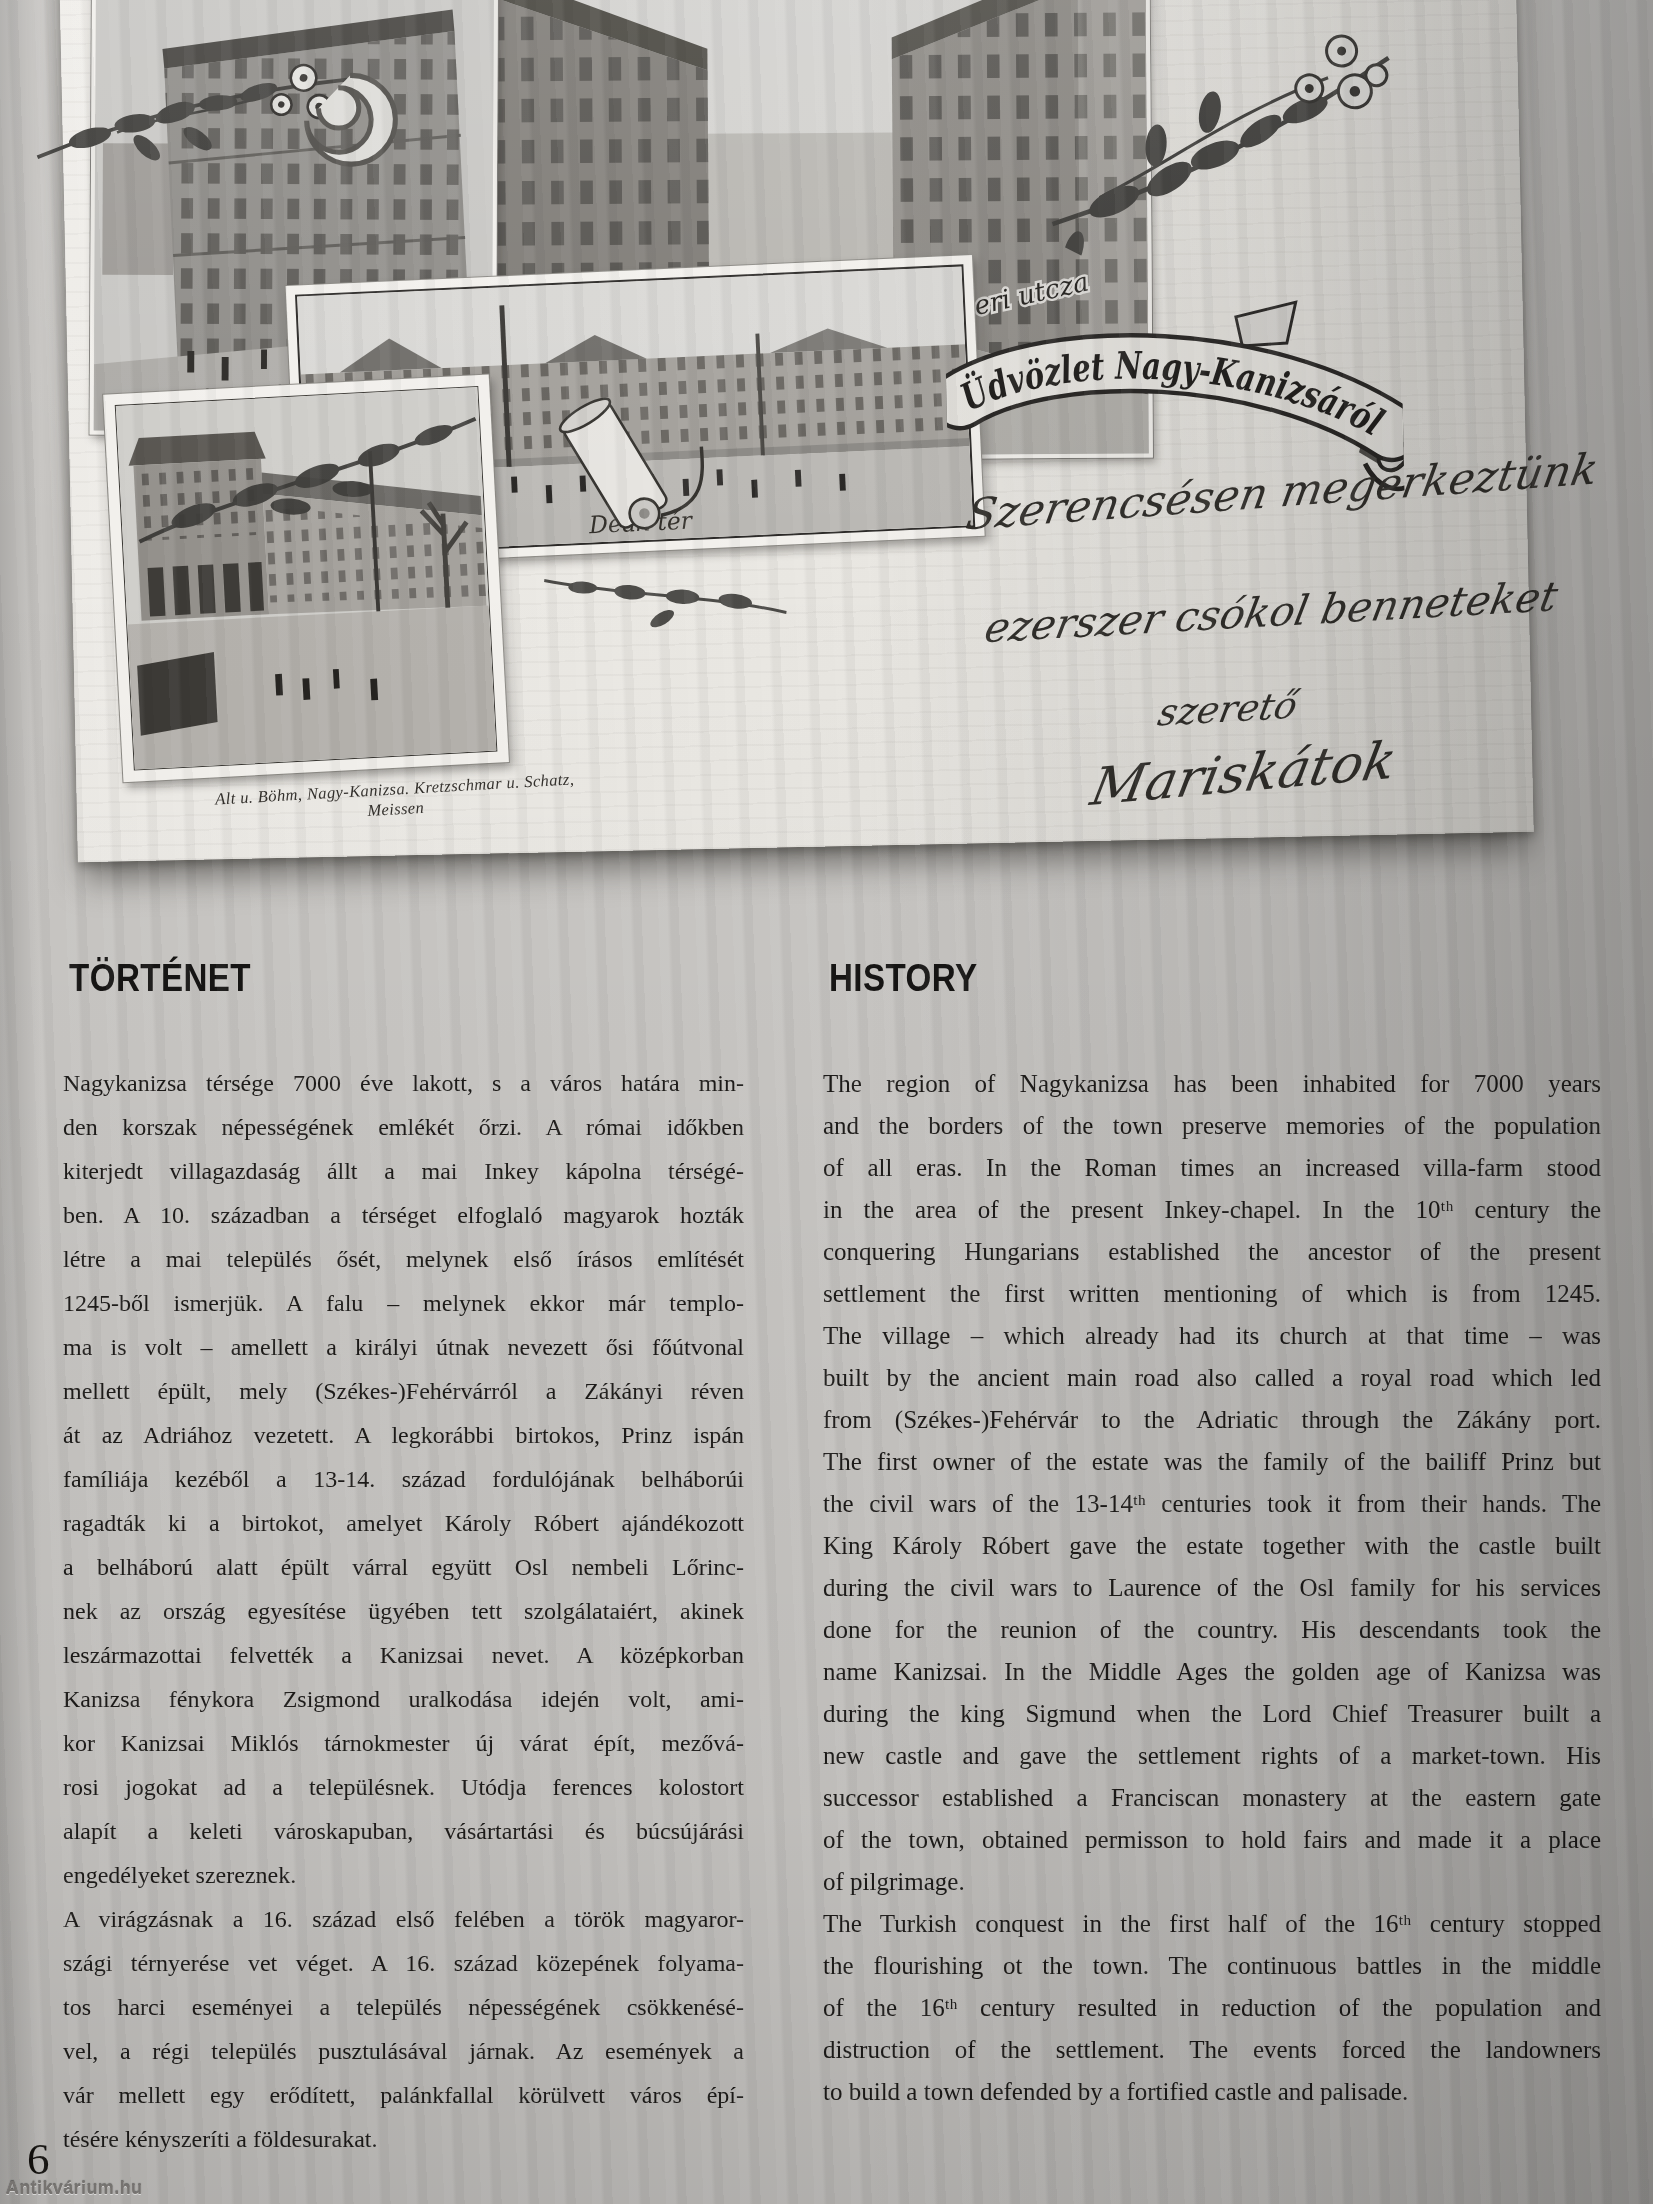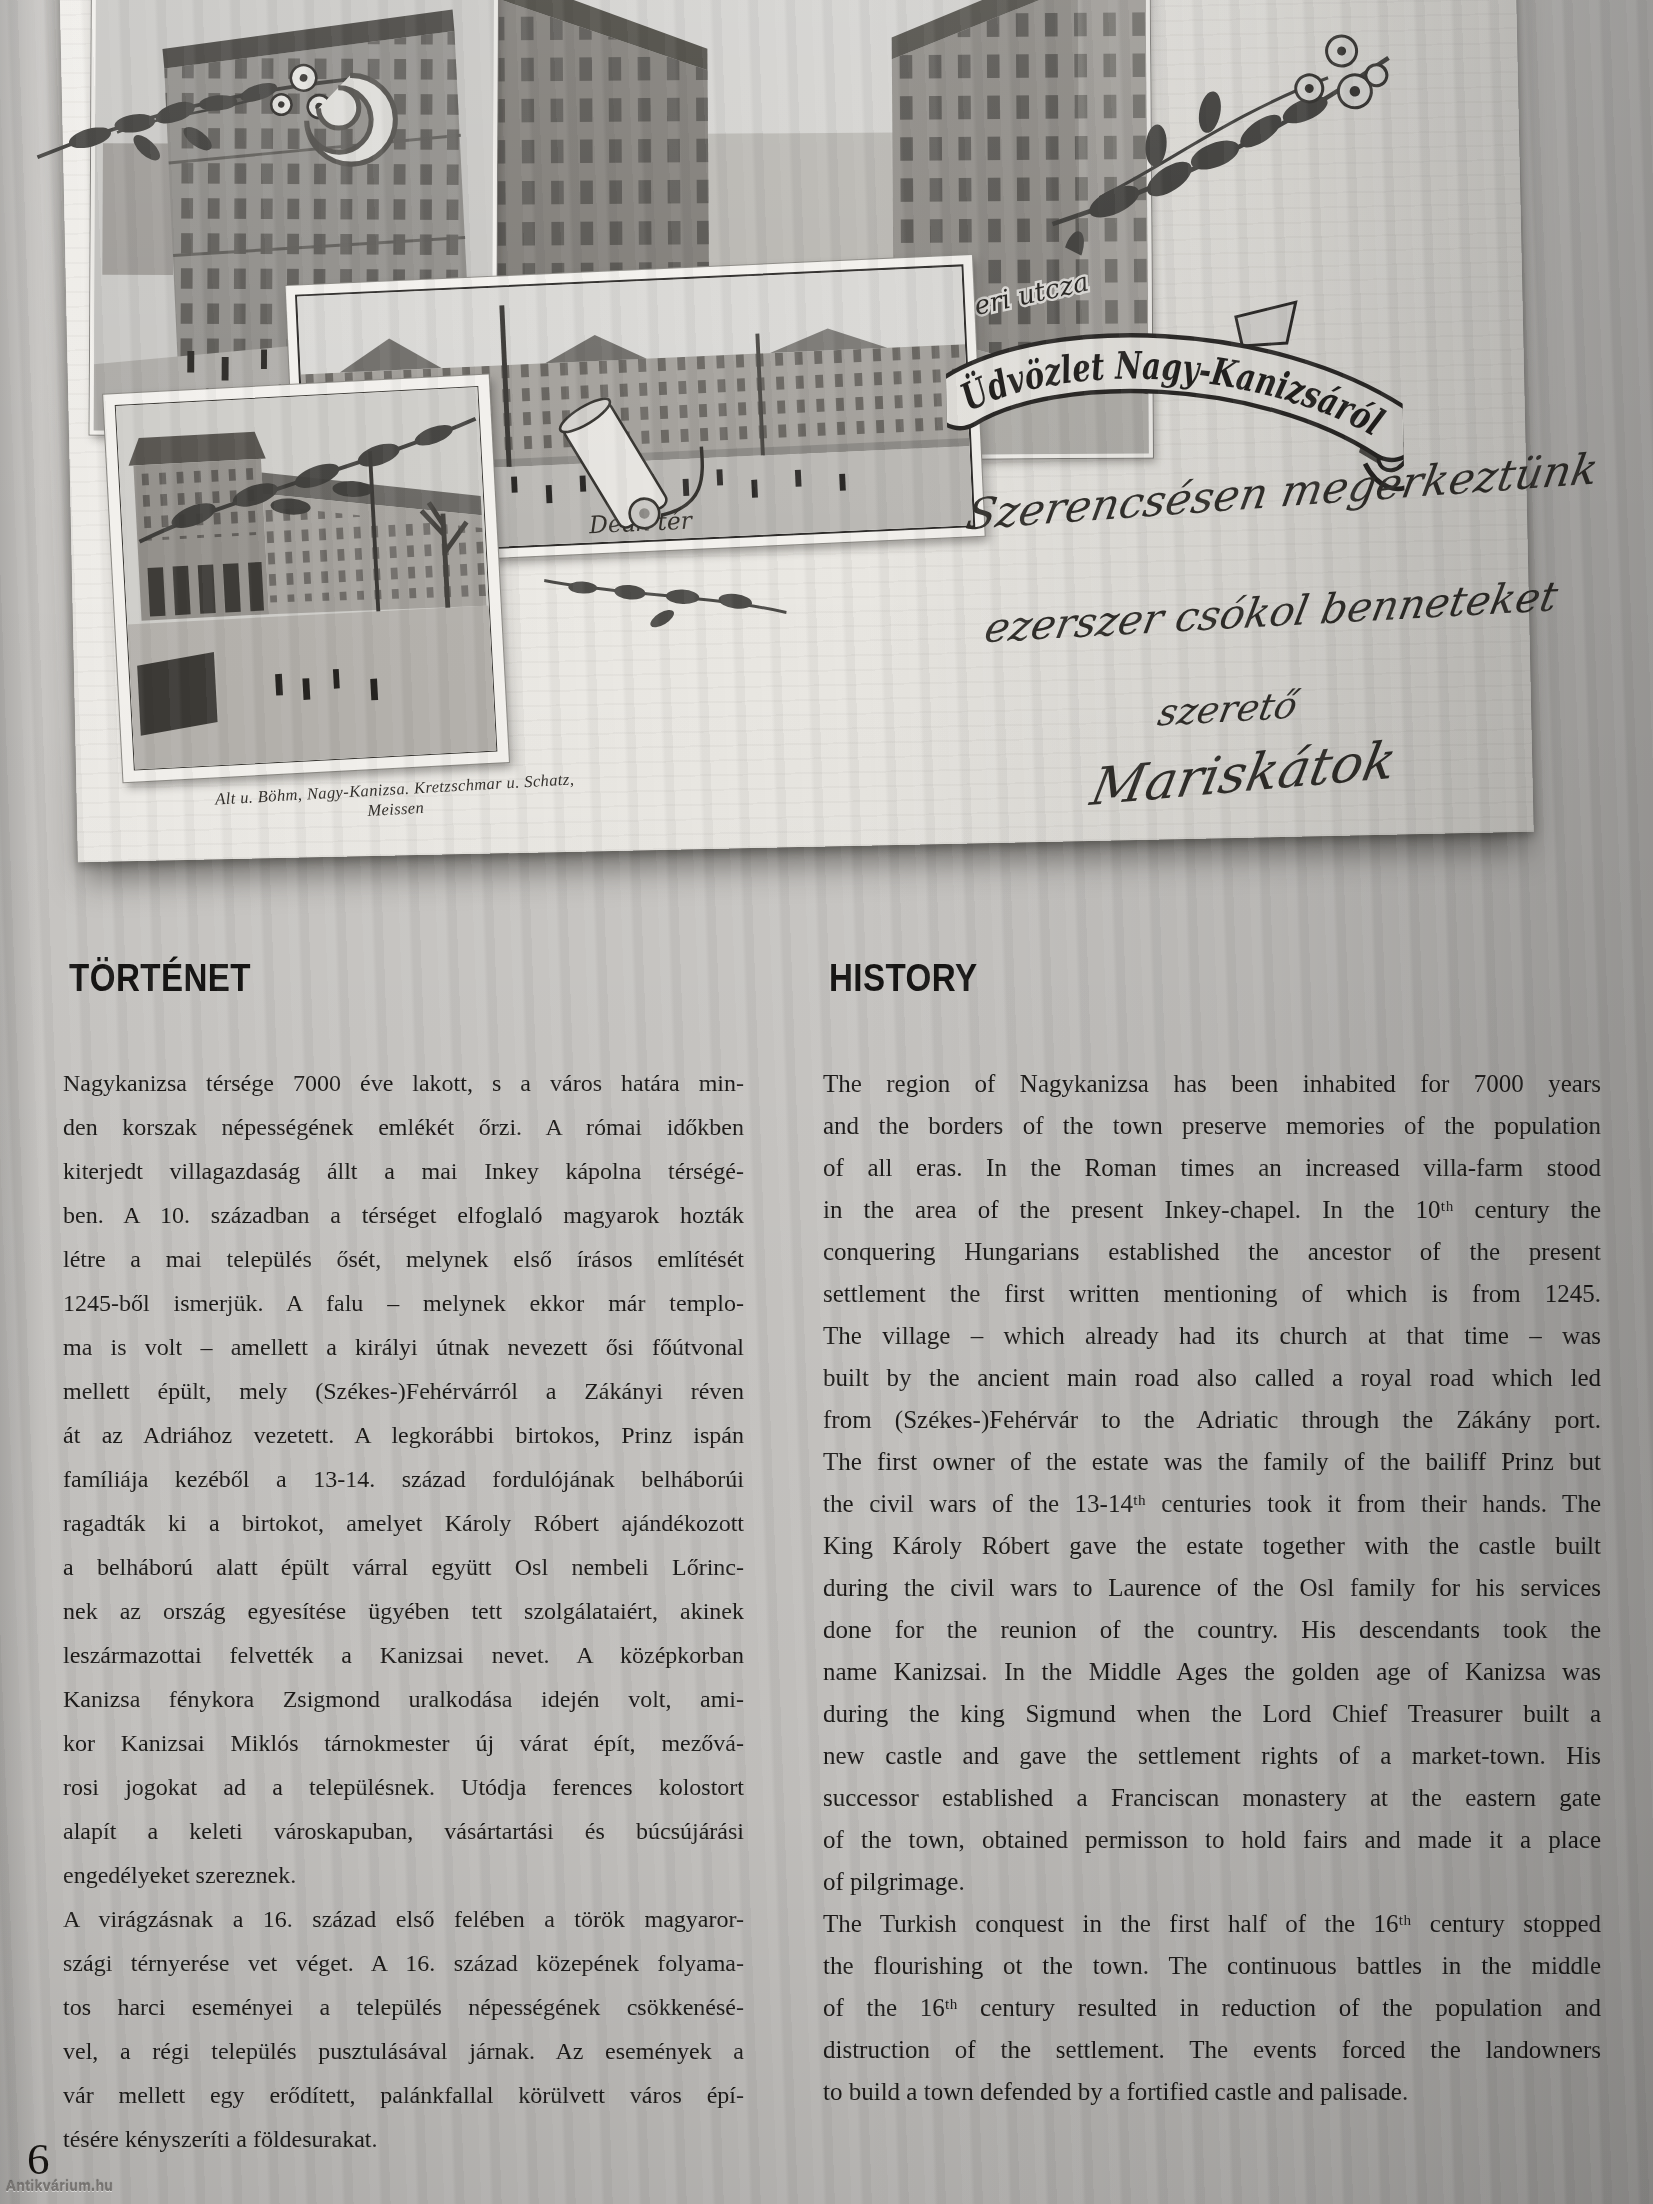--- a/index.html
+++ b/index.html
@@ -94,21 +94,21 @@
   .col-en .jline{height:42px;line-height:42px;}
   .jline.last{text-align-last:left;}
 
   
   .page-number{
     position:absolute;left:27px;top:2133px;z-index:20;
     font-size:45px;color:#14120f;font-family:"Liberation Serif", serif;
   }
   .watermark{
     position:absolute;left:5.8px;top:2178px;z-index:41;
-    font-family:"Liberation Sans", sans-serif;font-weight:700;font-size:14px;letter-spacing:0.4px;
+    font-family:"Liberation Sans", sans-serif;font-weight:700;font-size:18px;letter-spacing:0.4px;
     color:#767370;
     text-shadow:0 1px 0 rgba(255,255,255,.55), 0 -1px 1px rgba(0,0,0,.4);
   }
 </style>
 </head>
 <body>
 
 <div class="page">
 
   <div class="postcard">

